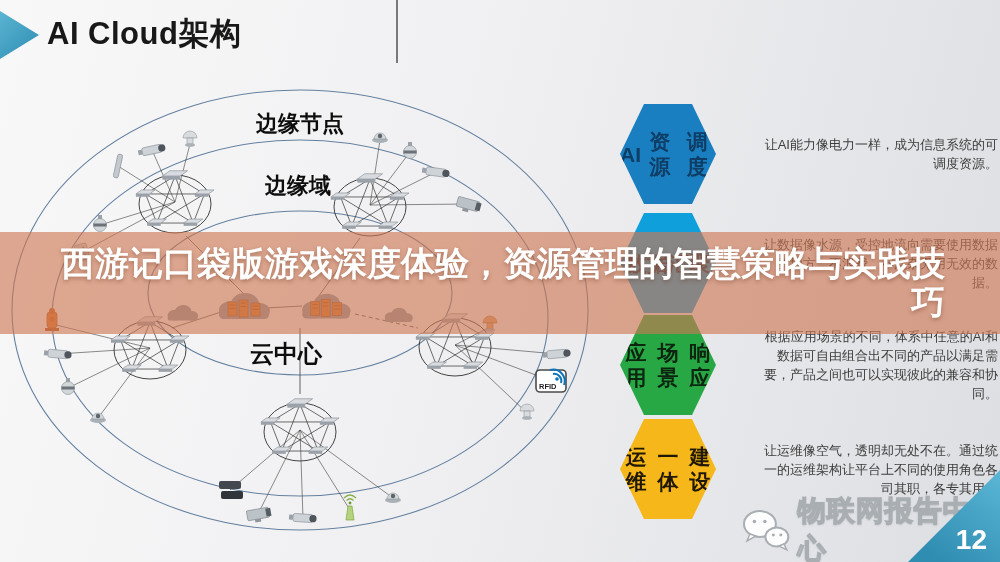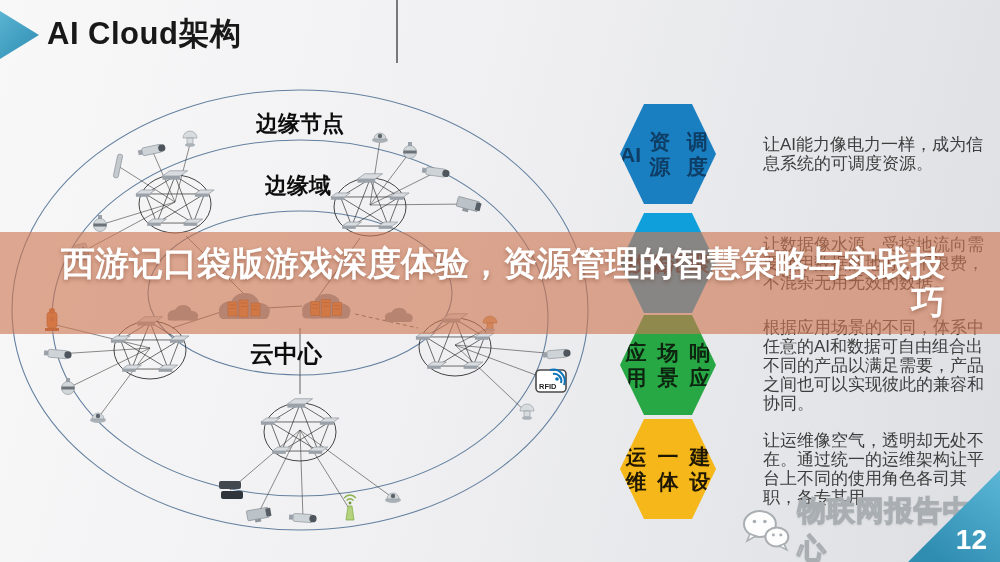--- a/index.html
+++ b/index.html
@@ -17,21 +17,21 @@
   
   .net-diagram{position:absolute;left:0;top:78px;width:600px;height:484px;z-index:5;}
   .diag-label{font-weight:bold;fill:#0d0d0d;font-family:"Liberation Sans","DejaVu Sans",sans-serif;}
   
   .feature-row{position:absolute;left:620px;width:378px;height:100px;display:flex;align-items:center;z-index:10;}
   .row-1{top:104px}.row-2{top:213px}.row-3{top:315px}.row-4{top:419px}
   .hexagon{width:96px;height:100px;flex:0 0 96px;
     clip-path:polygon(25% 0,75% 0,100% 50%,75% 100%,25% 100%,0 50%);
     display:flex;flex-direction:row;align-items:center;justify-content:center;
     font-weight:bold;font-size:21px;line-height:25px;text-align:center;}
-  .feature-desc{margin-left:47px;width:250px;font-size:17px;line-height:19px;color:#3d3d3d;}
+  .feature-desc{margin-left:47px;width:250px;font-size:13px;line-height:19px;color:#3d3d3d;text-align:right;}
   
   .overlay-banner{position:absolute;left:0;top:232px;width:1000px;height:102px;
     background:rgba(206,119,82,.63);z-index:30;display:flex;align-items:center;justify-content:center;}
   .overlay-title{width:890px;text-align:right;font-size:34px;line-height:39px;font-weight:bold;color:#ffffff;
     text-shadow:0 2px 4px rgba(96,48,24,.4);}
   
   .wechat-mark{position:absolute;left:740px;top:492px;z-index:40;display:flex;align-items:center;}
   .watermark-text{font-size:28px;font-weight:bold;color:#fafafa;letter-spacing:1px;
     -webkit-text-stroke:1.2px #a9aeb3;text-shadow:0 1px 2px rgba(125,130,135,.55);margin-left:6px;}
   

